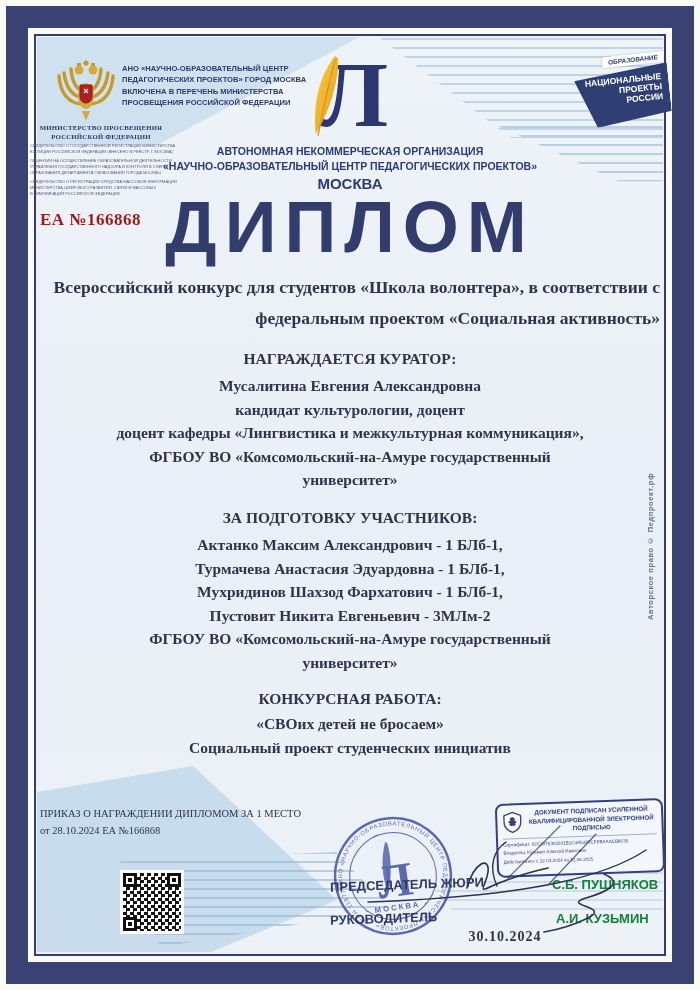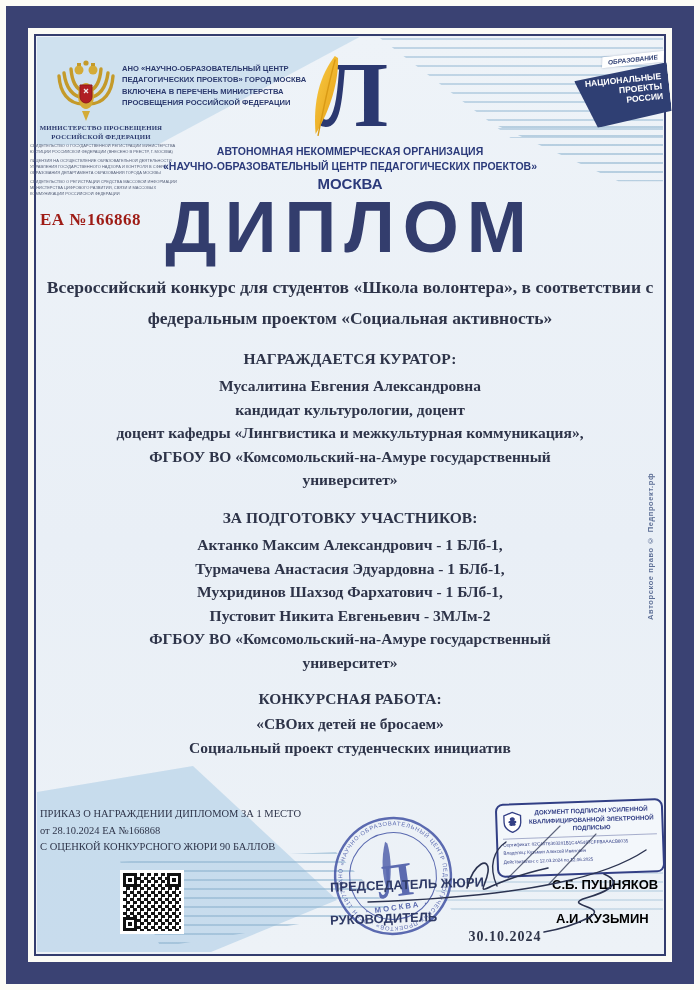--- a/index.html
+++ b/index.html
@@ -50,42 +50,42 @@
            padding:8px 7px 0 0;box-sizing:border-box;font-family:"Liberation Sans",sans-serif;}
   .orgline{left:0;right:0;text-align:center;color:#2b3a7a;font-weight:bold;
            font-family:"Liberation Sans",sans-serif;}
   .org1{top:145px;font-size:10.5px;text-align:center;}
   .org2{top:160px;font-size:10.5px;}
   .org3{top:175px;font-size:15px;}
   
   .dnum{left:40px;top:210px;font-size:17px;font-weight:bold;color:#9e1b15;letter-spacing:.5px;}
   .title{left:0;right:0;top:186px;text-align:center;font-size:72px;font-weight:bold;
          letter-spacing:8px;color:#333d6d;font-family:"Liberation Sans",sans-serif;}
-  .subtitle{left:40px;right:40px;top:272px;text-align:center;font-size:17.5px;font-weight:bold;
+  .subtitle{left:40px;right:40px;top:272px;text-align:right;font-size:17.5px;font-weight:bold;
             color:#2e3449;line-height:31px;}
   .sec-head{left:0;right:0;text-align:center;font-size:15.5px;font-weight:bold;color:#2e3449;}
   .sec-lines{left:30px;right:30px;text-align:center;font-size:15.5px;font-weight:bold;
              color:#2e3449;line-height:23.5px;}
   .h-cur{top:350px;} .l-cur{top:374px;}
   .h-par{top:509px;} .l-par{top:533px;}
   .h-wrk{top:690px;} .l-wrk{top:712px;}
   
   .order{left:40px;top:806px;width:330px;font-size:10.5px;font-weight:normal;color:#2e3449;
          line-height:16.5px;}
   .qr{left:120px;top:870px;width:64px;height:64px;background:#fff;padding:3px;box-sizing:border-box;}
   .qr-inner{width:100%;height:100%;position:relative;background-color:#fff;
             background-image:repeating-conic-gradient(#151515 0% 25%,transparent 0% 50%);
             background-size:7px 7px;}
   .finder{position:absolute;width:14px;height:14px;border:3px solid #111;background:#fff;box-sizing:border-box;}
   .finder::after{content:"";position:absolute;inset:2px;background:#111;}
   .f-tl{left:0;top:0;} .f-tr{right:0;top:0;} .f-bl{left:0;bottom:0;}
   .stamp{left:331px;top:814px;width:124px;height:124px;opacity:.85;transform:rotate(-8deg);}
   .sigrole{font-size:13px;font-weight:bold;color:#2f3a66;font-family:"Liberation Sans",sans-serif;
            transform:rotate(-2deg);}
-  .signame{font-size:13px;font-weight:bold;color:#000000;font-family:"Liberation Sans",sans-serif;}
+  .signame{font-size:13px;font-weight:bold;color:#15803d;font-family:"Liberation Sans",sans-serif;}
   .r1{top:877px;} .r2{top:911px;}
   .role1{left:330px;} .name1{left:552px;}
   .role2{left:330px;} .name2{left:556px;}
   .sigdate{left:448px;top:929px;width:114px;text-align:center;font-size:14px;font-weight:bold;
            color:#2e3449;letter-spacing:1px;}
   .esign{left:496px;top:801px;width:168px;height:74px;border:2px solid #323f85;border-radius:8px;
          transform:rotate(-2deg);background:rgba(250,252,255,.55);box-sizing:border-box;
          padding:4px 5px;font-family:"Liberation Sans",sans-serif;color:#344086;}
   .esign-top{display:flex;align-items:center;gap:4px;}
   .esign-title{flex:1;text-align:center;font-size:6.2px;font-weight:bold;line-height:1.4;}
@@ -195,21 +195,20 @@
 
   <div class="abs sec-head h-wrk">КОНКУРСНАЯ РАБОТА:</div>
   <div class="abs sec-lines l-wrk">
     <div>«СВОих детей не бросаем»</div>
     <div>Социальный проект студенческих инициатив</div>
   </div>
 
   <div class="abs order">
     <div>ПРИКАЗ О НАГРАЖДЕНИИ ДИПЛОМОМ ЗА 1 МЕСТО</div>
     <div>от 28.10.2024 ЕА №166868</div>
-    <div>С ОЦЕНКОЙ КОНКУРСНОГО ЖЮРИ 90 БАЛЛОВ</div>
   </div>
 
   <div class="abs qr">
     <div class="qr-inner">
       <div class="finder f-tl"></div>
       <div class="finder f-tr"></div>
       <div class="finder f-bl"></div>
     </div>
   </div>
 

